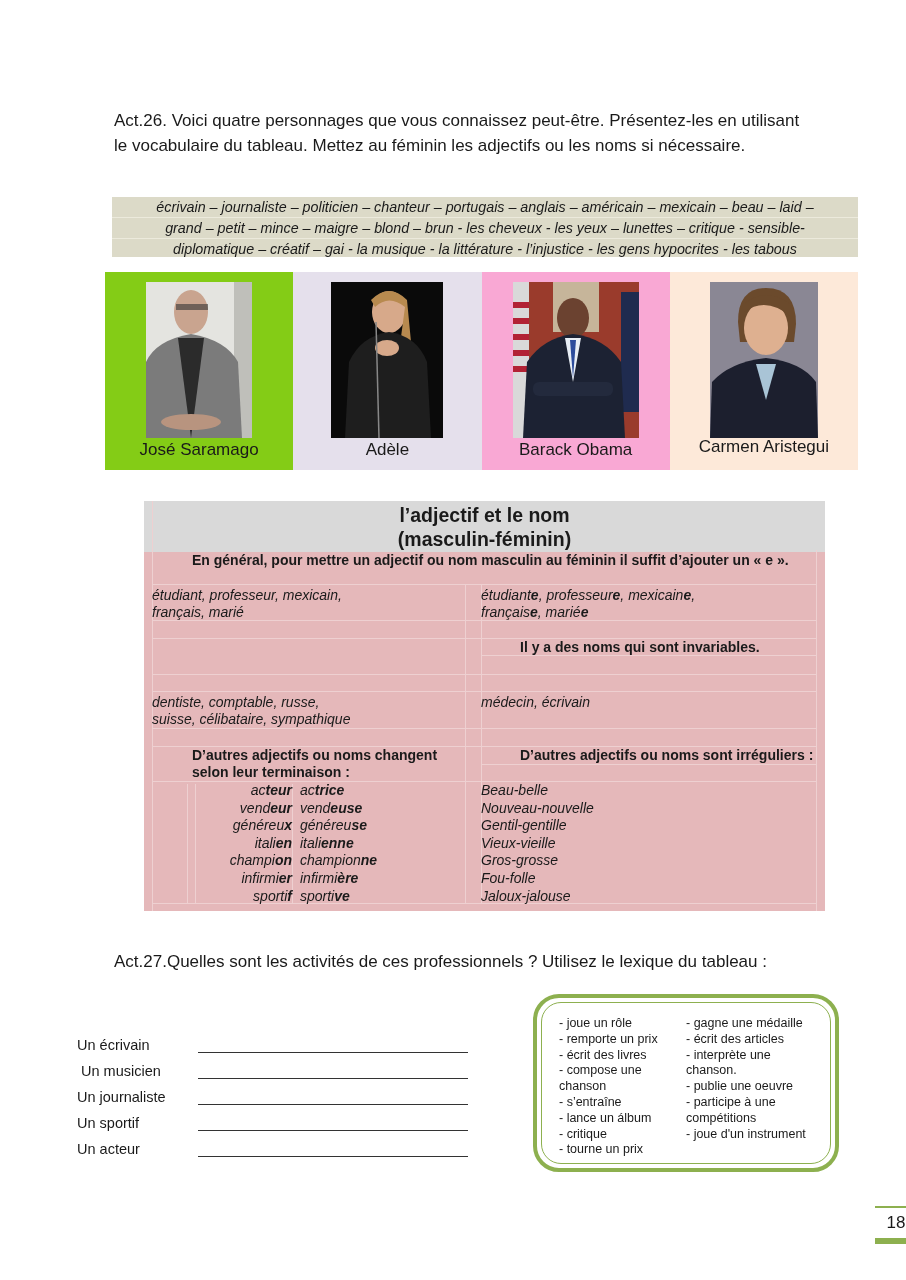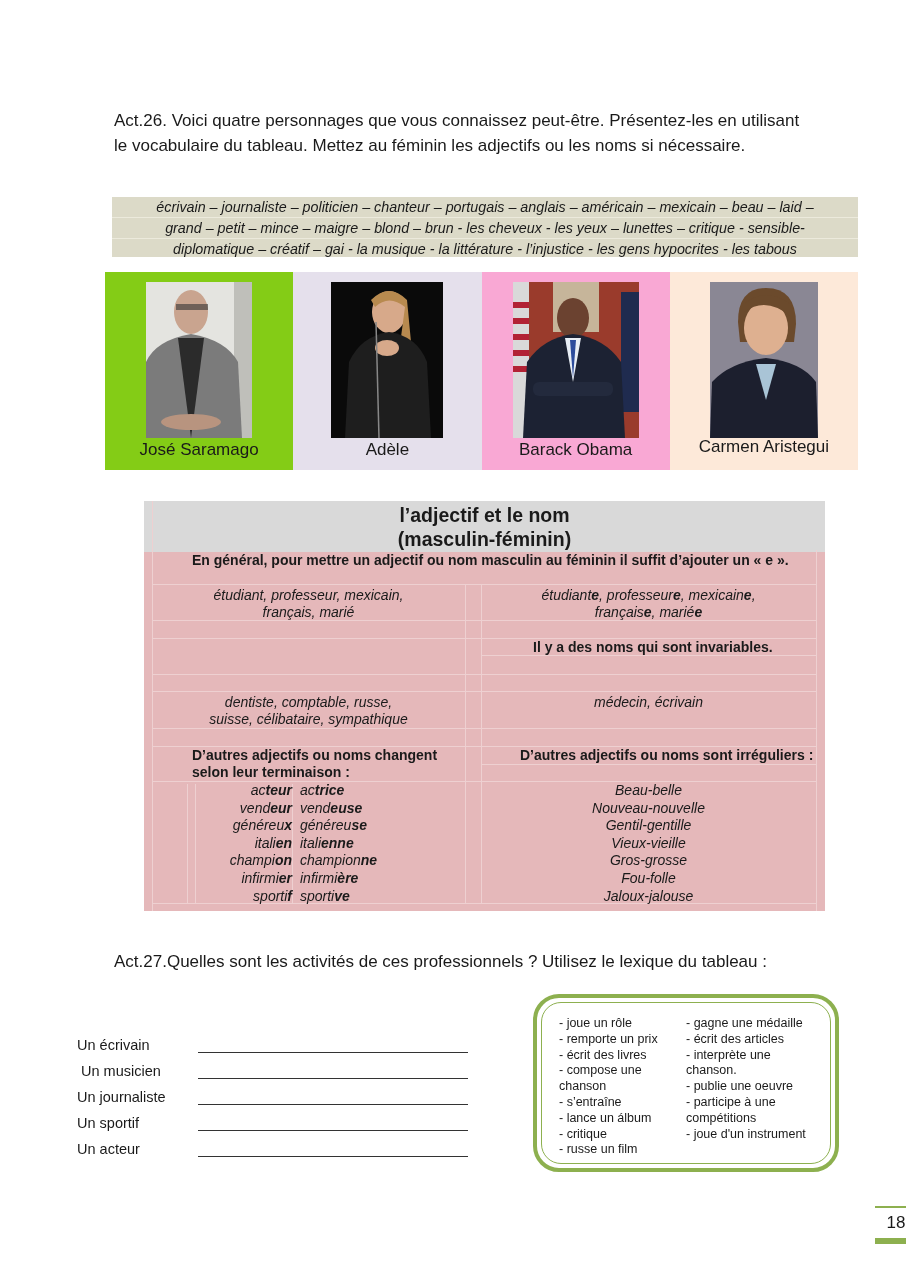--- a/index.html
+++ b/index.html
@@ -10,21 +10,21 @@
   .vocab div { border-bottom:1px solid #eceadc; }
   .people { left:73px; top:272px; width:753px; height:198px; display:flex; }
   .person { flex:1; position:relative; }
   .person .photo { position:absolute; top:10px; left:50%; transform:translateX(-50%); width:106px; height:156px; overflow:hidden; }
   .person .name { position:absolute; left:0; right:0; text-align:center; font-size:17px; }
   .grammar { left:112px; top:501px; width:681px; height:410px; background:#e5b8ba; }
   .g-title { position:absolute; left:0; top:0; width:100%; height:49px; background:#d9d9d9; text-align:center; font-weight:bold; font-size:19.5px; line-height:24px; padding-top:2px; }
   .g-text { position:absolute; font-size:14px; line-height:17px; }
   .b { font-weight:bold;padding-left:39px; }
   .i { font-style:italic; }
-  .c { text-align:center; }
+  .c { }
   .gline-h { position:absolute; height:1px; background:#eed0d1; }
   .gline-v { position:absolute; width:1px; background:#eed0d1; }
   .act27 { left:82px; top:952px; font-size:17px; }
   .fill-row { position:absolute; left:77px; font-size:14.5px; }
   .fill-line { position:absolute; left:198px; width:270px; border-bottom:1px solid #333; height:1px; }
   .lexbox { left:501px; top:994px; width:306px; height:178px; border:4px solid #8db04f; border-radius:26px; box-sizing:border-box; }
   .lexbox-inner { position:absolute; left:4px; top:4px; right:4px; bottom:4px; border:1.5px solid #8db04f; border-radius:20px; }
   .lexcol { position:absolute; top:18px; font-size:12.5px; line-height:15.8px; }
   .pagenum { left:843px; top:1206px; width:42px; height:38px; }
   .pagenum .top { position:absolute; top:0; left:0; width:42px; height:2px; background:#8db04f; }
@@ -137,21 +137,21 @@
     <div>étudiant, professeur, mexicain,</div>
     <div>français, marié</div>
   </div>
   <div class="g-text i c" style="left:337px;top:86px;width:335px">
     <div><span>étudiant</span><b>e</b><span>, </span><span>professeur</span><b>e</b><span>, </span><span>mexicain</span><b>e</b><span>,</span></div>
     <div><span>français</span><b>e</b><span>, </span><span>marié</span><b>e</b></div>
   </div>
 
   <div class="g-text b" style="left:9px;top:138px;width:312px">
   </div>
-  <div class="g-text b" style="left:350px;top:138px;width:335px">Il y a des noms qui sont invariables.</div>
+  <div class="g-text b" style="left:337px;top:138px;width:335px">Il y a des noms qui sont invariables.</div>
 
   <div class="g-text i c" style="left:8px;top:193px;width:313px">
     <div>dentiste, comptable, russe,</div>
     <div>suisse, célibataire, sympathique</div>
   </div>
   <div class="g-text i c" style="left:337px;top:193px;width:335px">médecin, écrivain</div>
 
   <div class="g-text b" style="left:9px;top:246px;width:312px">
     <div>D’autres adjectifs ou noms changent</div>
     <div>selon leur terminaison :</div>
@@ -204,21 +204,21 @@
   <div class="lexbox-inner"></div>
   <div class="lexcol" style="left:22px">
     <div>- joue un rôle</div>
     <div>- remporte un prix</div>
     <div>- écrit des livres</div>
     <div>- compose une</div>
     <div>chanson</div>
     <div>- s’entraîne</div>
     <div>- lance un álbum</div>
     <div>- critique</div>
-    <div>- russe un film</div>
+    <div>- tourne un prix</div>
   </div>
   <div class="lexcol" style="left:149px">
     <div>- gagne une médaille</div>
     <div>- écrit des articles</div>
     <div>- interprète une</div>
     <div>chanson.</div>
     <div>- publie une oeuvre</div>
     <div>- participe à une</div>
     <div>compétitions</div>
     <div>- joue d'un instrument</div>

